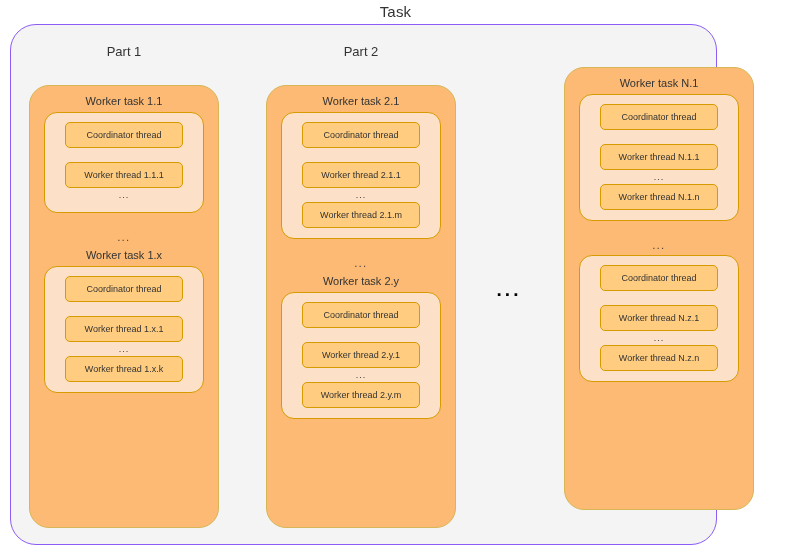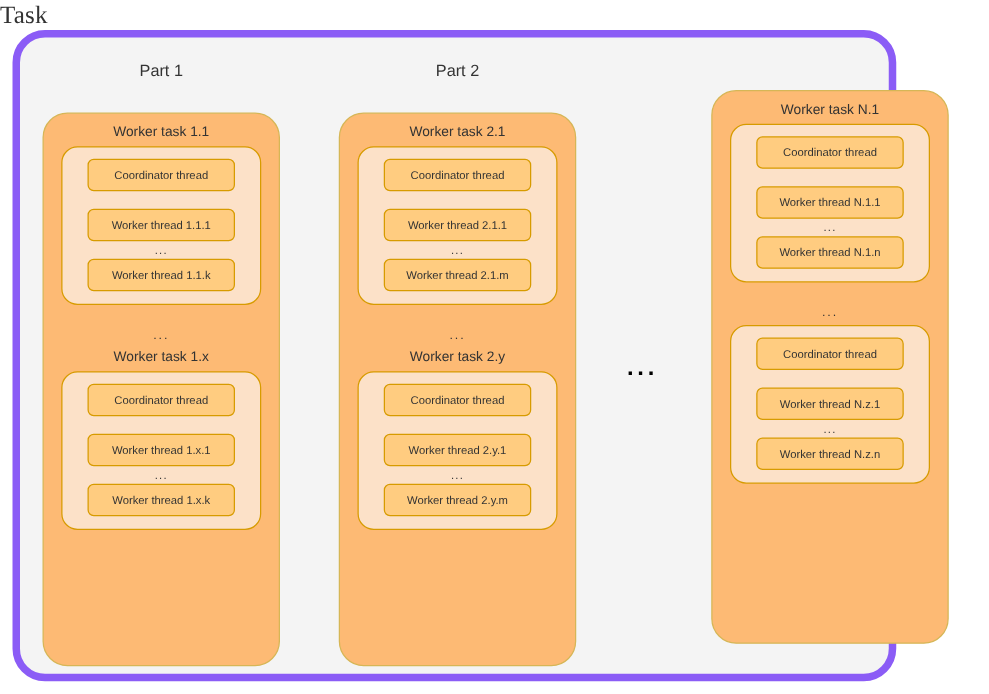--- a/index.html
+++ b/index.html
@@ -22,38 +22,37 @@
     width: 791px;
     height: 555px;
   }
 
   
   .task-title {
     position: absolute;
     left: 0;
     top: 2px;
     width: 791px;
-    text-align: left;
-    font-size: 20px;
+    text-align: center;
+    font-size: 15px;
     color: #333333;
     line-height: 20px;
     letter-spacing: 0.2px;
-    font-family: Liberation Serif, serif;
   }
 
   
   .task-box {
     position: absolute;
     left: 10px;
     top: 24px;
     width: 707px;
     height: 521px;
     box-sizing: border-box;
     background: #f4f4f4;
-    border: 6px solid #8b5cf6;
+    border: 1px solid #8b5cf6;
     border-radius: 26px;
   }
 
   
   .parts-row {
     position: absolute;
     left: 0;
     top: 0;
     width: 771px;
     height: 521px;
@@ -179,21 +178,20 @@
         <div class="part" style="left: 18px;">
           <div class="part-label">Part 1</div>
           <div class="part-box">
             <div class="worker-task">
               <div class="worker-task-label">Worker task 1.1</div>
               <div class="worker-task-box">
                 <div class="thread">Coordinator thread</div>
                 <div class="thread-gap"></div>
                 <div class="thread">Worker thread 1.1.1</div>
                 <div class="thread-ellipsis">...</div>
-                <div class="thread">Worker thread 1.1.k</div>
               </div>
             </div>
             <div class="task-ellipsis">...</div>
             <div class="worker-task">
               <div class="worker-task-label">Worker task 1.x</div>
               <div class="worker-task-box">
                 <div class="thread">Coordinator thread</div>
                 <div class="thread-gap"></div>
                 <div class="thread">Worker thread 1.x.1</div>
                 <div class="thread-ellipsis">...</div>

